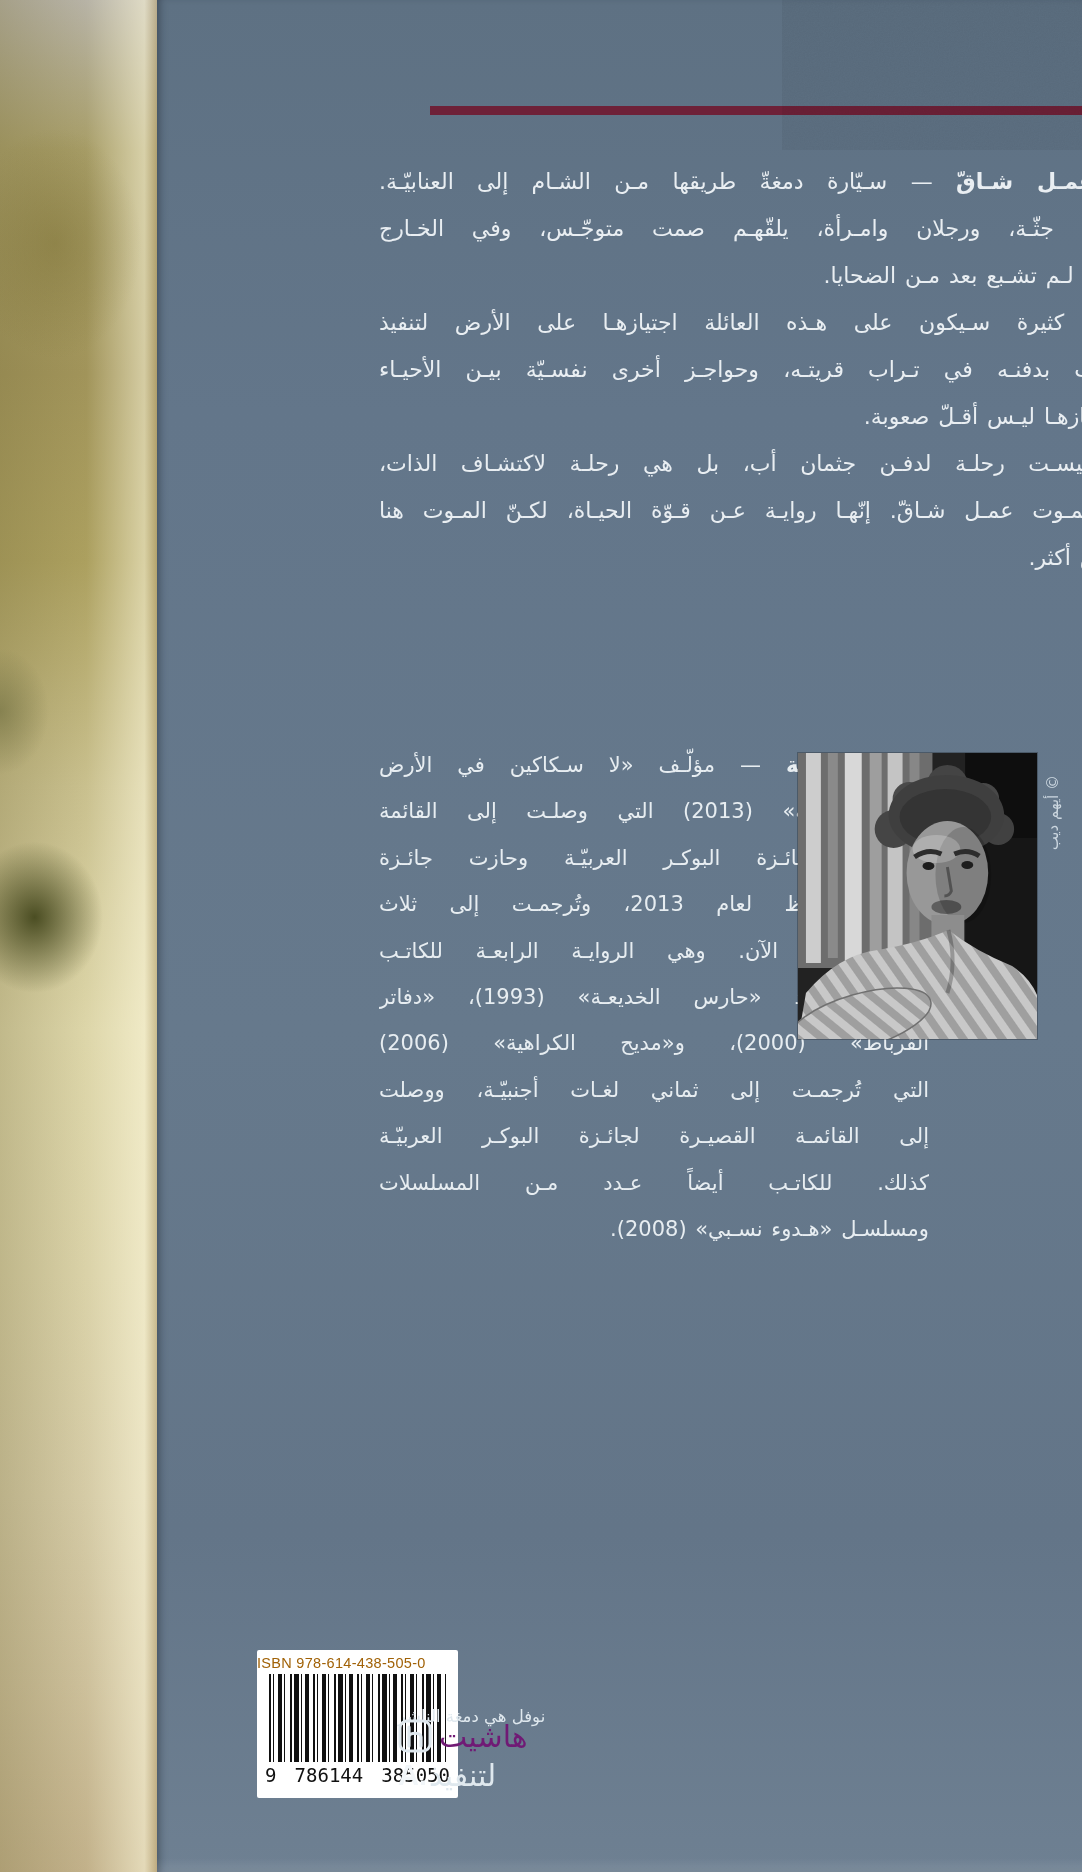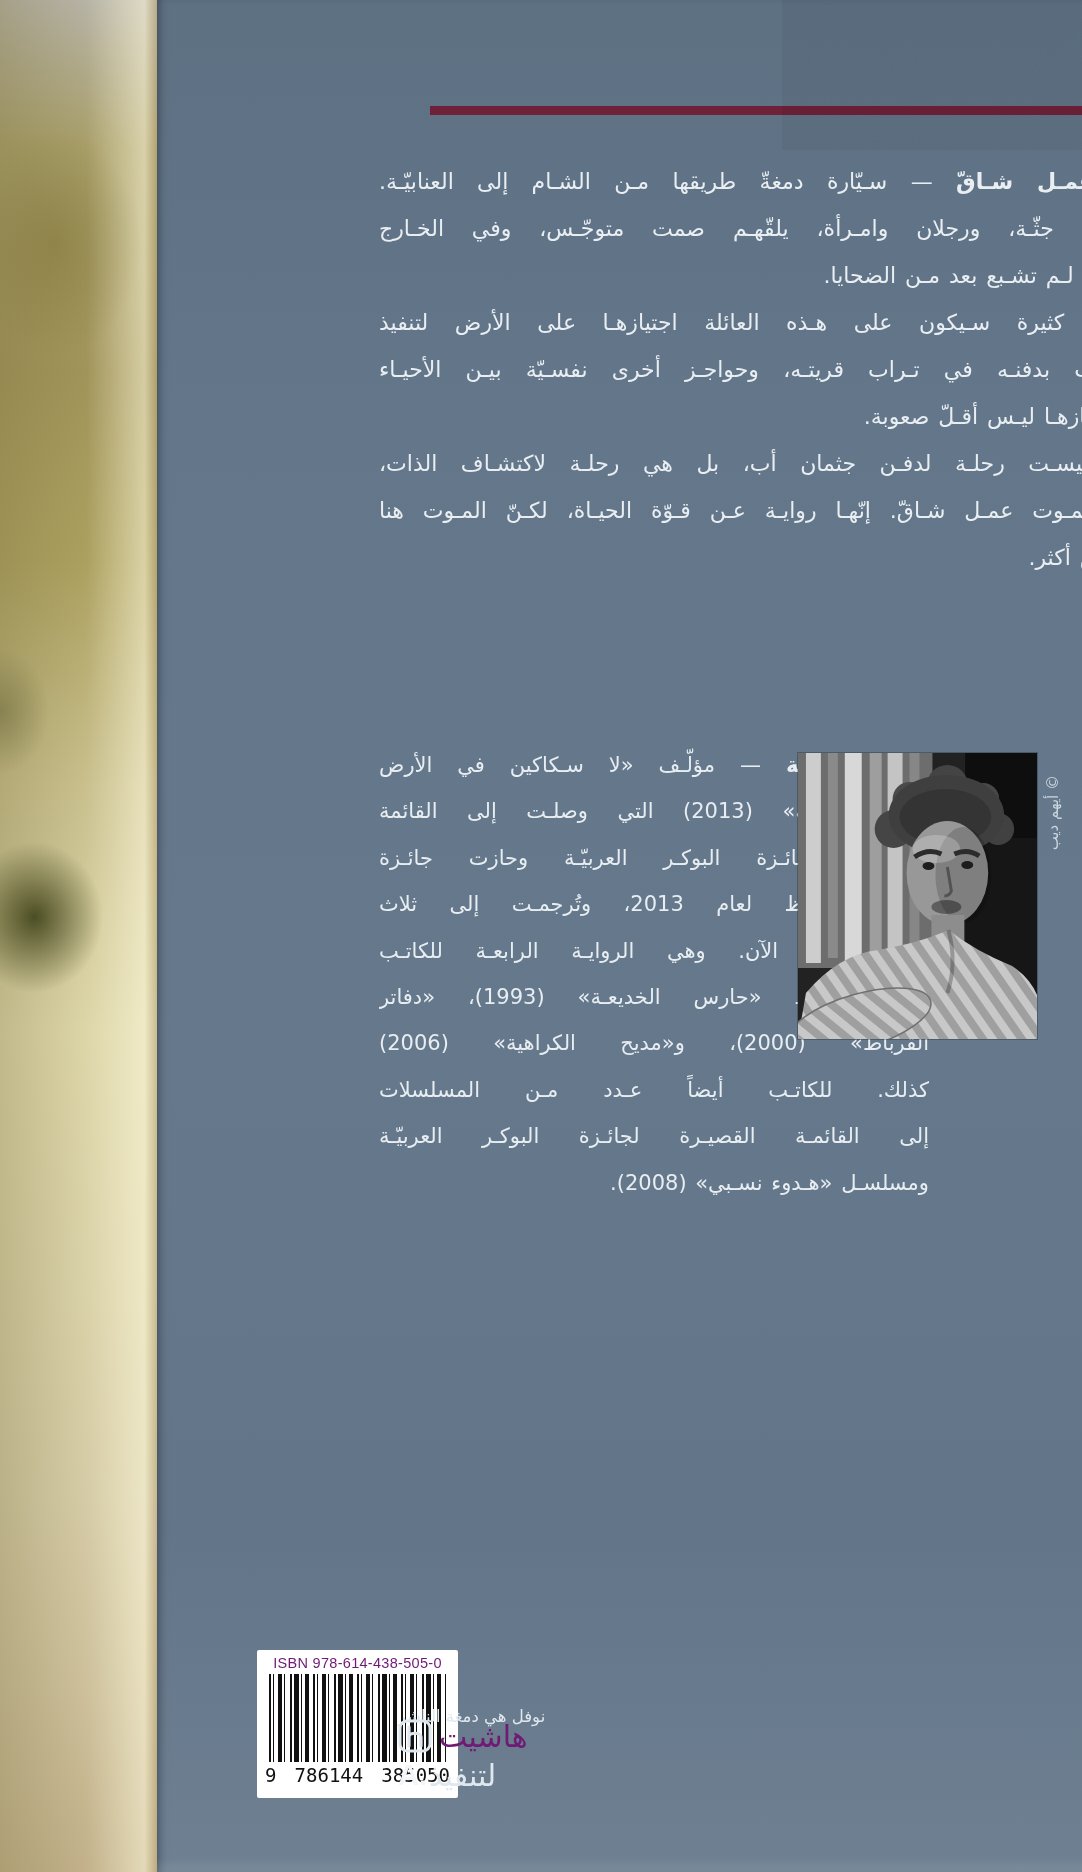--- a/index.html
+++ b/index.html
@@ -43,21 +43,21 @@
   .photo{position:absolute;left:798px;top:753px;width:239px;height:286px;overflow:hidden;
     box-shadow:0 0 0 1px rgba(0,0,0,.25);}
   .photo svg{display:block;width:100%;height:100%;}
   .credit{position:absolute;left:1044px;top:1025px;width:250px;height:24px;
     transform:rotate(-90deg);transform-origin:top left;
     color:#ccd7e0;font-size:15px;letter-spacing:1px;text-align:right;direction:rtl;white-space:nowrap;}
 
   
   .barcode-box{position:absolute;left:257px;top:1650px;width:201px;height:148px;background:#fff;
     border-radius:2px;display:flex;flex-direction:column;align-items:stretch;direction:ltr;}
-  .isbn{font-family:"Liberation Sans",sans-serif;font-size:14.5px;color:#701a75;text-align:center;
+  .isbn{font-family:"Liberation Sans",sans-serif;font-size:14.5px;color:#a16207;text-align:left;
     padding-top:5px;letter-spacing:.3px;}
   .bars{height:88px;margin:3px 12px 0 12px;
     background:repeating-linear-gradient(90deg,
       #111 0 2px,#fff 2px 4px,#111 4px 5px,#fff 5px 9px,#111 9px 13px,#fff 13px 15px,
       #111 15px 16px,#fff 16px 21px,#111 21px 23px,#fff 23px 25px,#111 25px 30px,#fff 30px 32px,
       #111 32px 33px,#fff 33px 36px,#111 36px 40px,#fff 40px 44px);}
   .bar-digits{font-family:"DejaVu Sans Mono",monospace;font-size:19px;color:#111;
     display:flex;justify-content:space-between;padding:2px 8px 0 8px;}
 
   
@@ -96,22 +96,23 @@
     </div>
 
     <div class="bio-text">
       <div class="tline"><b class="lead">خالـد خليفـة</b><span> — مؤلّـف «لا سـكاكين في الأرض</span></div>
       <div class="tline">هـذه المدينـة» (2013) التي وصلـت إلى القائمة</div>
       <div class="tline">القصيـرة لجائـزة البوكـر العربيّـة وحازت جائـزة</div>
       <div class="tline">نجيب محفوظ لعام 2013، وتُرجمـت إلى ثلاث</div>
       <div class="tline">لغـات حتّى الآن. وهي الروايـة الرابعـة للكاتـب</div>
       <div class="tline">السـوريّ بعد «حارس الخديعـة» (1993)، «دفاتر</div>
       <div class="tline">القرباط» (2000)، و«مديح الكراهية» (2006)</div>
+      <div class="tline">التي تُرجمـت إلى ثماني لغـات أجنبيّـة، ووصلت</div>
+      <div class="tline">إلى القائمـة القصيـرة لجائـزة البوكـر العربيّـة</div>
       <div class="tline">كذلك. للكاتـب أيضاً عـدد مـن المسلسلات</div>
-      <div class="tline">إلى القائمـة القصيـرة لجائـزة البوكـر العربيّـة</div>
       <div class="tline lastline">ومسلسـل «هـدوء نسـبي» (2008).</div>
     </div>
   </div>
 
   <div class="photo">
     <svg viewBox="0 0 240 286" preserveAspectRatio="none">
       <defs>
         <pattern id="shirt" width="16" height="16" patternUnits="userSpaceOnUse" patternTransform="rotate(-35)">
           <rect width="16" height="16" fill="#c8c8c8"></rect>
           <rect width="8" height="16" fill="#9f9f9f"></rect>

